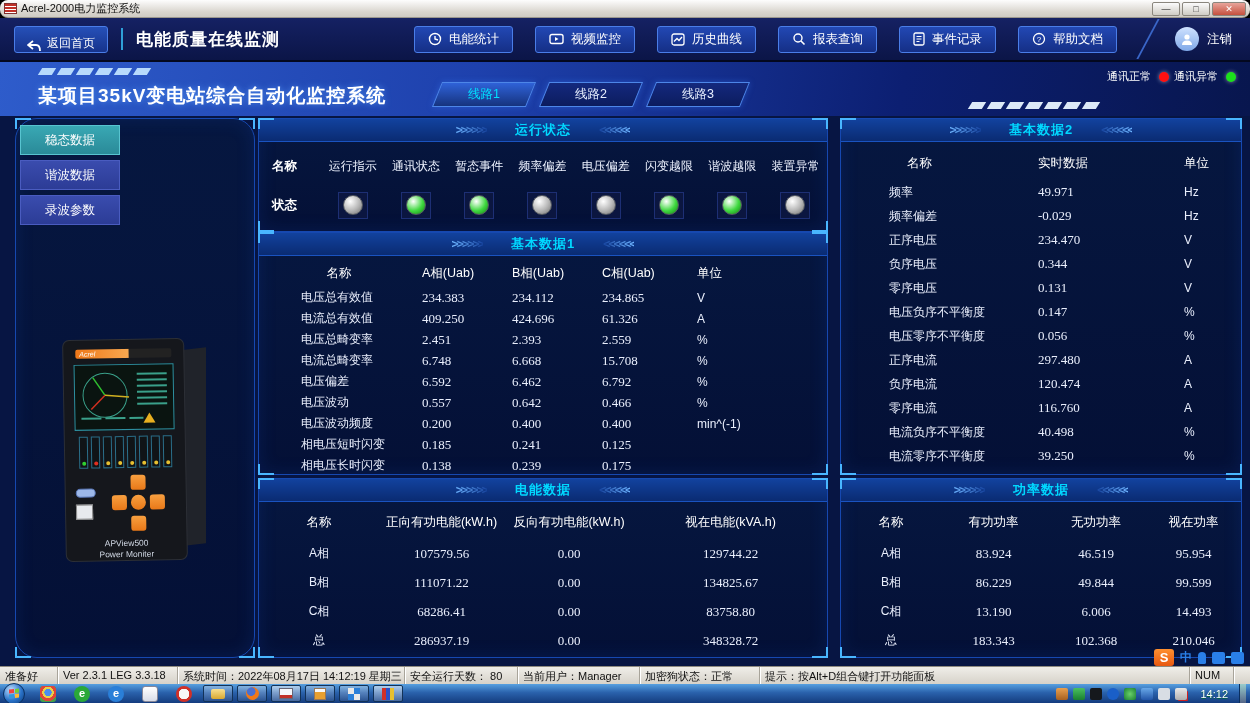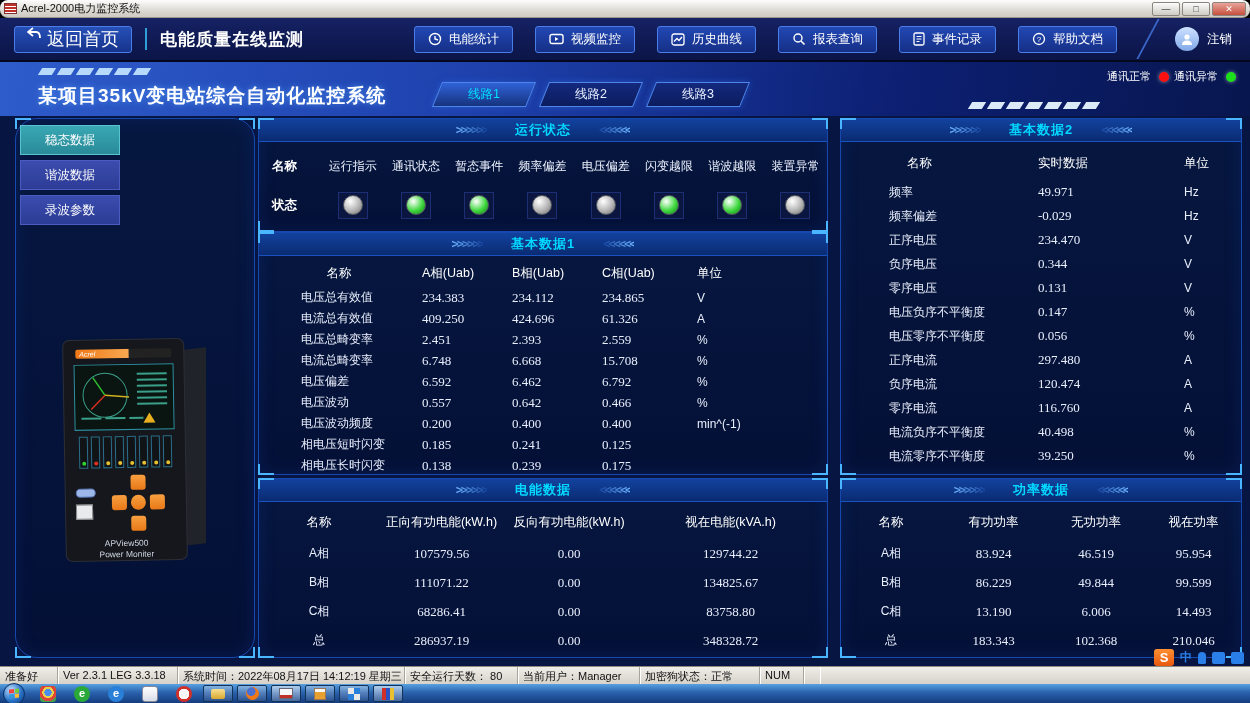--- a/index.html
+++ b/index.html
@@ -12,23 +12,23 @@
     border-bottom:1px solid #9b978e; display:flex; align-items:center; padding:0 4px;border-radius:8px; }
   .appicon { width:13px; height:11px; margin-right:4px; background:
     repeating-linear-gradient(#c03028 0 2px,#fff 2px 3px); border:1px solid #803030; }
   .titletext { font-size:11px; color:#111; flex:1; }
   .winbtn { width:28px; height:14px; margin-left:2px; border:1px solid #8a867d; border-radius:2px;
     background:linear-gradient(#fbfbfb,#cfccc4); font-size:9px; line-height:12px; text-align:center; color:#333; }
   .winbtn.close { background:linear-gradient(#e8a49a,#c5503e); color:#fff; width:34px; }
 
   
   .navbar { height:42px; background:linear-gradient(#152163,#0b1547); display:flex; align-items:center; }
-  .back-btn { margin-left:14px; height:27px; padding:0 12px; display:flex; align-items:flex-start; gap:6px;
+  .back-btn { margin-left:14px; height:27px; padding:0 12px; display:flex; align-items:flex-end; gap:6px;
     background:linear-gradient(#2650b8,#16338c); border:1px solid #4a7de8; border-radius:3px;
-    color:#fff; font-size:18px; cursor:pointer; }
+    color:#fff; font-size:12px; cursor:pointer; }
   .nav-divider { width:2px; height:22px; background:#2f9fd8; margin:0 13px; }
   .page-title { color:#fff; font-size:17px; font-weight:bold; letter-spacing:1px; }
   .nav-spacer { flex:1; }
   .nav-group { display:flex; gap:22px; align-items:center; }
   .nav-btn { height:27px; padding:0 13px; display:flex; align-items:center; gap:7px;
     background:linear-gradient(#2248b4,#152f86); border:1px solid #4a7de8; border-radius:3px;
     color:#fff; font-size:12.5px; cursor:pointer; }
   .nb-icon { display:flex; align-items:center; }
   .nav-slant { width:2px; height:40px; background:#3a66c8; transform:skewX(-28deg); margin:0 26px 0 30px; }
   .avatar { width:24px; height:24px; border-radius:50%; background:linear-gradient(#cfe2ff,#7fa8e8);
@@ -688,20 +688,21 @@
     </div>
   </div>
 
   <div class="statusbar">
     <div class="sb-cell" style="width:58px">准备好</div>
     <div class="sb-cell" style="width:120px">Ver 2.3.1 LEG 3.3.18</div>
     <div class="sb-cell" style="width:227px">系统时间：2022年08月17日  14:12:19  星期三</div>
     <div class="sb-cell" style="width:113px">安全运行天数： 80</div>
     <div class="sb-cell" style="width:122px">当前用户：Manager</div>
     <div class="sb-cell" style="width:120px">加密狗状态：正常</div>
+    <div class="sb-cell" style="flex:1">提示：按Alt+D组合键打开功能面板</div>
     <div class="sb-cell" style="width:44px">NUM</div>
     <div class="sb-cell" style="width:16px;border-right:none"></div>
   </div>
 
   <div class="ime">
     <span class="ime-s">S</span>
     <span class="ime-mode">中</span>
     <span class="ime-ic mic"></span>
     <span class="ime-ic"></span>
     <span class="ime-ic"></span>
@@ -732,15 +733,27 @@
       </div>
     <div class="taskbtn">
         <span style="width:12px;height:12px;background:linear-gradient(#f8f8f8 30%,#e8a030 32%);border:1px solid #975"></span>
       </div>
     <div class="taskbtn">
         <span style="width:12px;height:12px;background:conic-gradient(#2a7fd8 0 25%,#e8e8e8 25% 50%,#2a7fd8 50% 75%,#e8e8e8 75%)"></span>
       </div>
     <div class="taskbtn active">
         <span style="width:12px;height:12px;background:linear-gradient(90deg,#d03028 0 33%,#2a50c8 33% 66%,#e8c030 66%)"></span>
       </div>
+    <div class="tray">
+      <span class="tray-ic" style="background:linear-gradient(#e8a050,#a86020)"></span>
+      <span class="tray-ic" style="background:linear-gradient(#4ac060,#1a8030)"></span>
+      <span class="tray-ic" style="background:#15181c"></span>
+      <span class="tray-ic" style="background:#1a5fc8;border-radius:50%"></span>
+      <span class="tray-ic" style="background:radial-gradient(#6ad06a,#1a8030)"></span>
+      <span class="tray-ic" style="background:linear-gradient(#68a8e8,#2255a8)"></span>
+      <span class="tray-ic" style="background:#d8dde4"></span>
+      <span class="tray-ic" style="background:linear-gradient(#e8e8e8,#b0b0b0);box-shadow:2px 2px 0 -1px #d02020"></span>
+      <span class="tb-clock">14:12</span>
+      <span class="showdesk"></span>
+    </div>
   </div>
 
 </div>
 
 </body></html>

